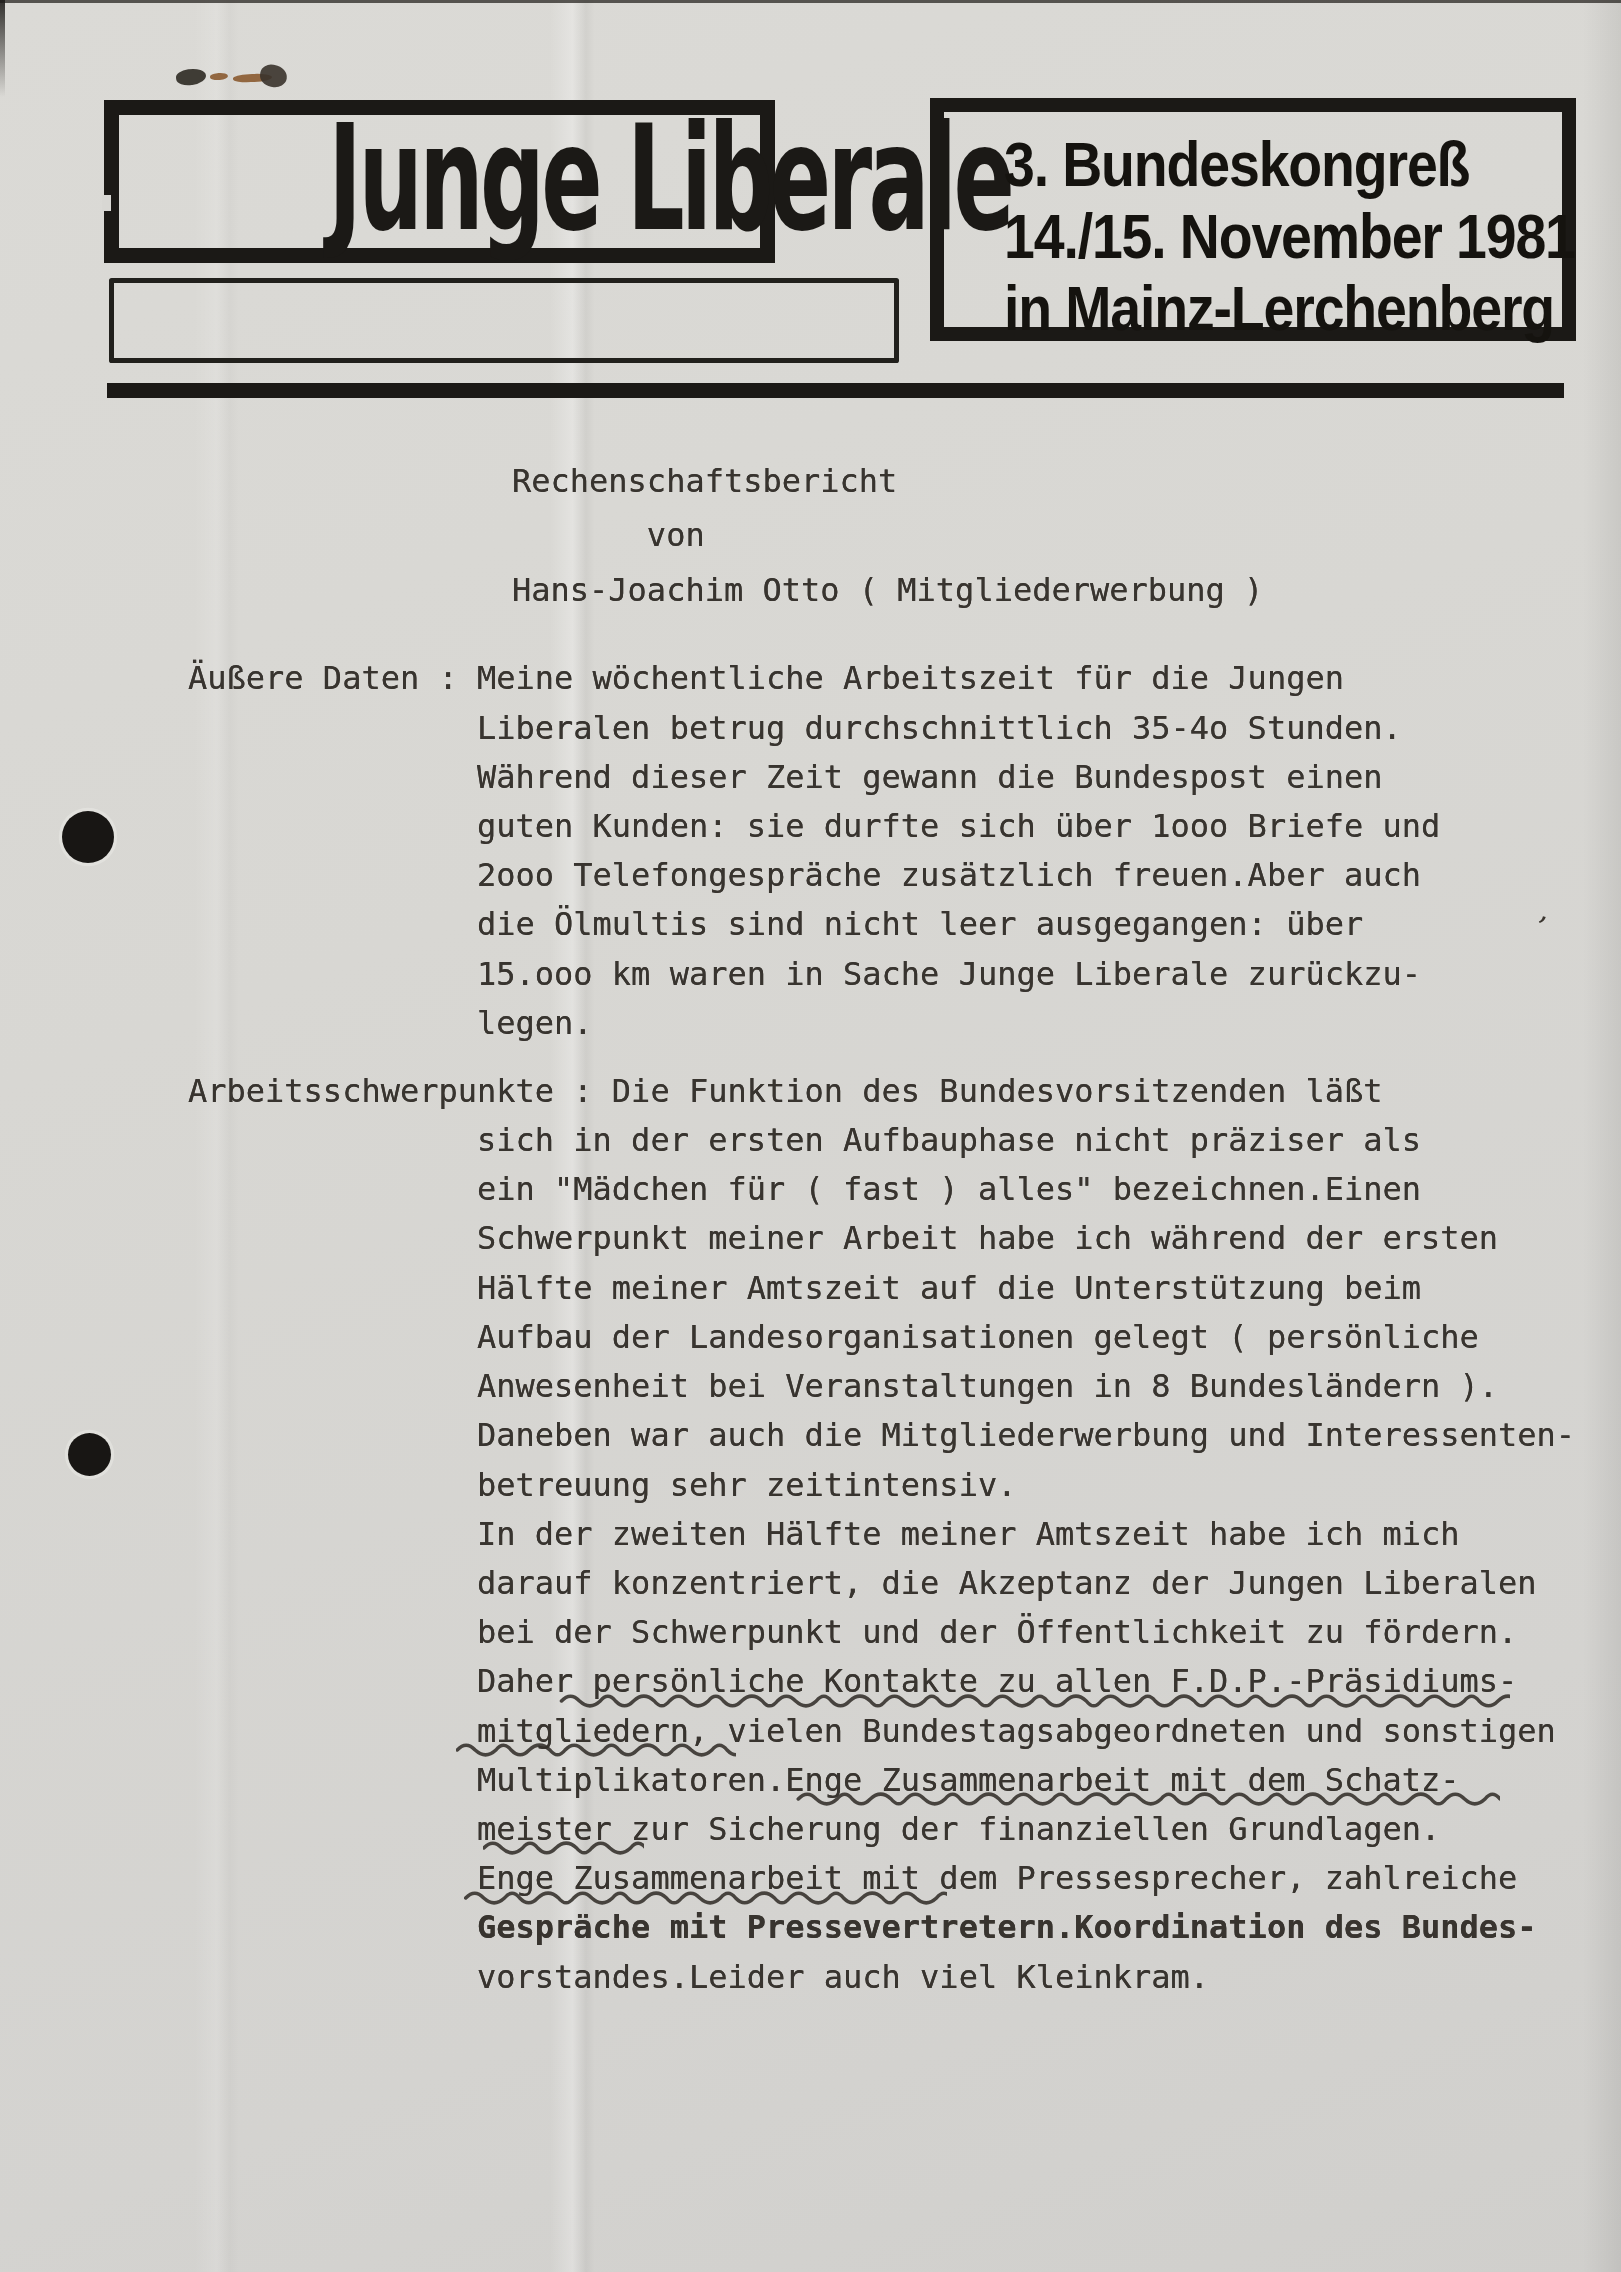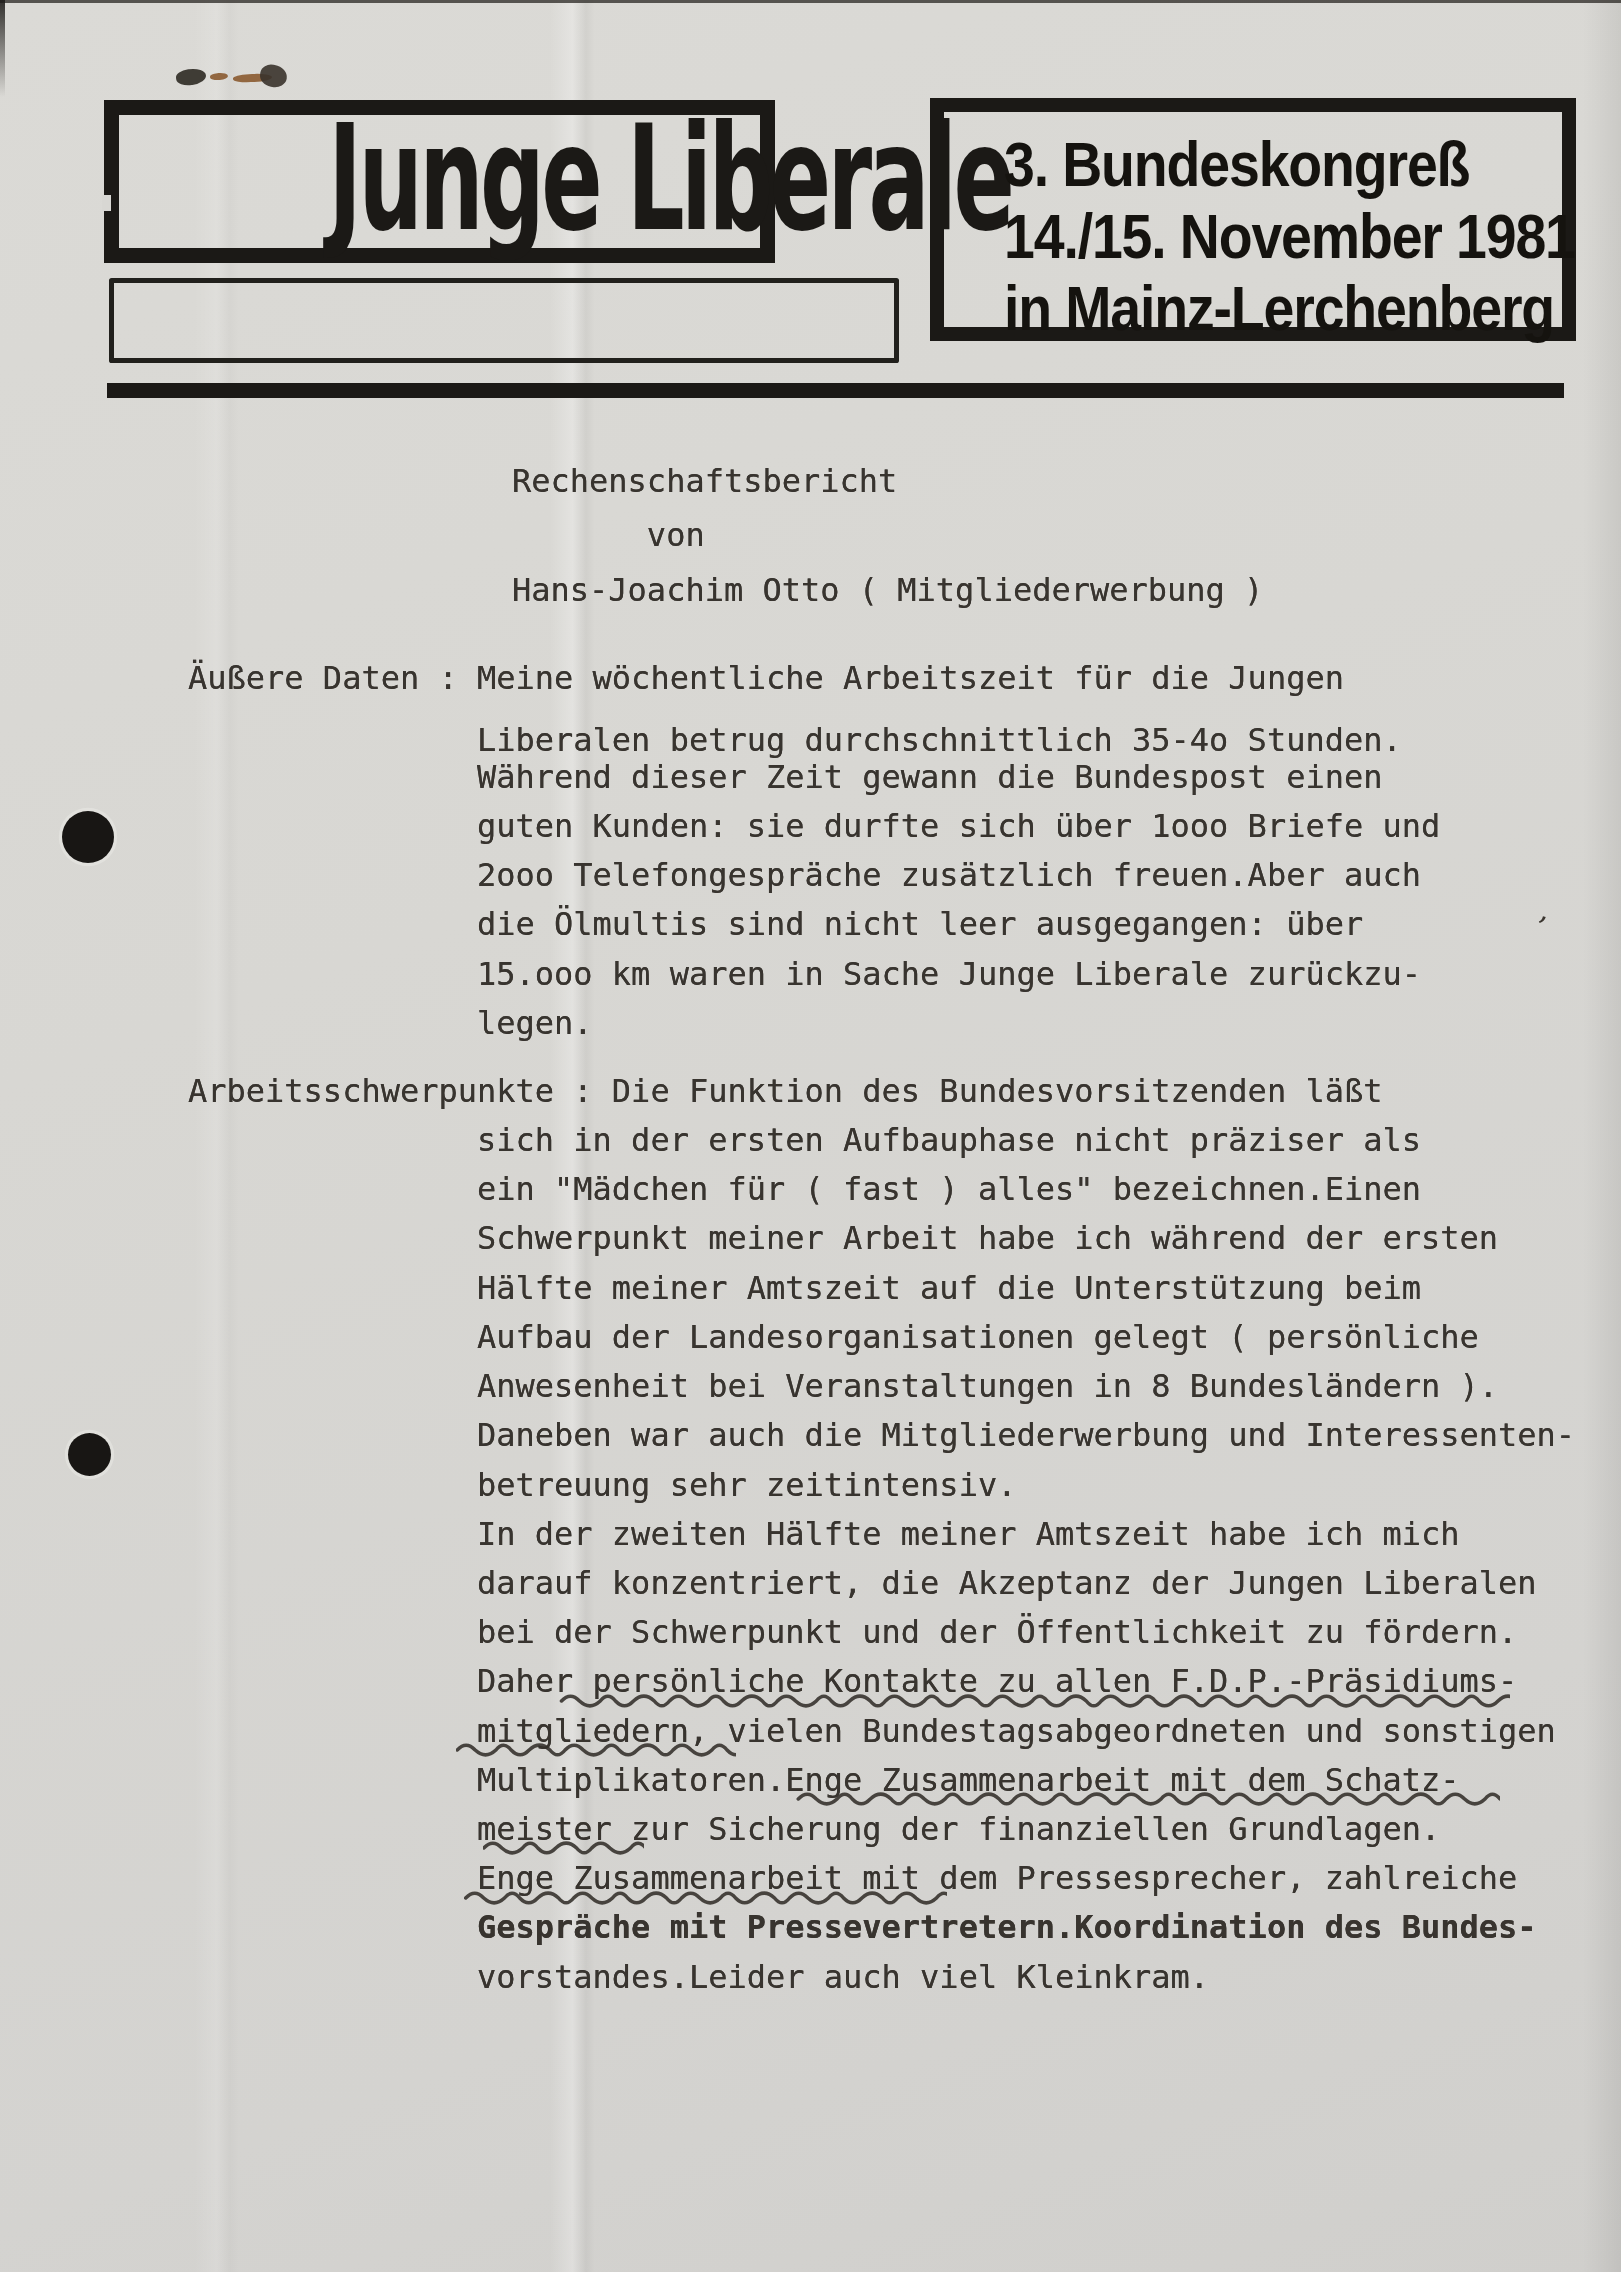--- a/index.html
+++ b/index.html
@@ -86,21 +86,21 @@
       <div class="cg-line">in Mainz-Lerchenberg</div>
     </div>
 
   <div class="header-rule"></div>
 
   <div id="text-layer">
       <div class="tline title-line" style="left: 512px; top: 463px;">Rechenschaftsbericht</div>
       <div class="tline title-line" style="left: 512px; top: 517px;">       von</div>
       <div class="tline title-line" style="left: 512px; top: 572px;">Hans-Joachim Otto ( Mitgliederwerbung )</div>
       <div class="tline" style="top: 660px;">Äußere Daten : Meine wöchentliche Arbeitszeit für die Jungen</div>
-      <div class="tline" style="top: 710px; margin-top: 12px;">               Liberalen betrug durchschnittlich 35-4o Stunden.</div>
+      <div class="tline" style="top: 710px;">               Liberalen betrug durchschnittlich 35-4o Stunden.</div>
       <div class="tline" style="top: 759px;">               Während dieser Zeit gewann die Bundespost einen</div>
       <div class="tline" style="top: 808px;">               guten Kunden: sie durfte sich über 1ooo Briefe und</div>
       <div class="tline" style="top: 857px;">               2ooo Telefongespräche zusätzlich freuen.Aber auch</div>
       <div class="tline" style="top: 906px;">               die Ölmultis sind nicht leer ausgegangen: über</div>
       <div class="tline" style="top: 956px; text-align: right;">               15.ooo km waren in Sache Junge Liberale zurückzu-</div>
       <div class="tline" style="top: 1005px;">               legen.</div>
       <div class="tline" style="top: 1073px;">Arbeitsschwerpunkte : Die Funktion des Bundesvorsitzenden läßt</div>
       <div class="tline" style="top: 1122px;">               sich in der ersten Aufbauphase nicht präziser als</div>
       <div class="tline" style="top: 1171px;">               ein "Mädchen für ( fast ) alles" bezeichnen.Einen</div>
       <div class="tline" style="top: 1220px;">               Schwerpunkt meiner Arbeit habe ich während der ersten</div>

